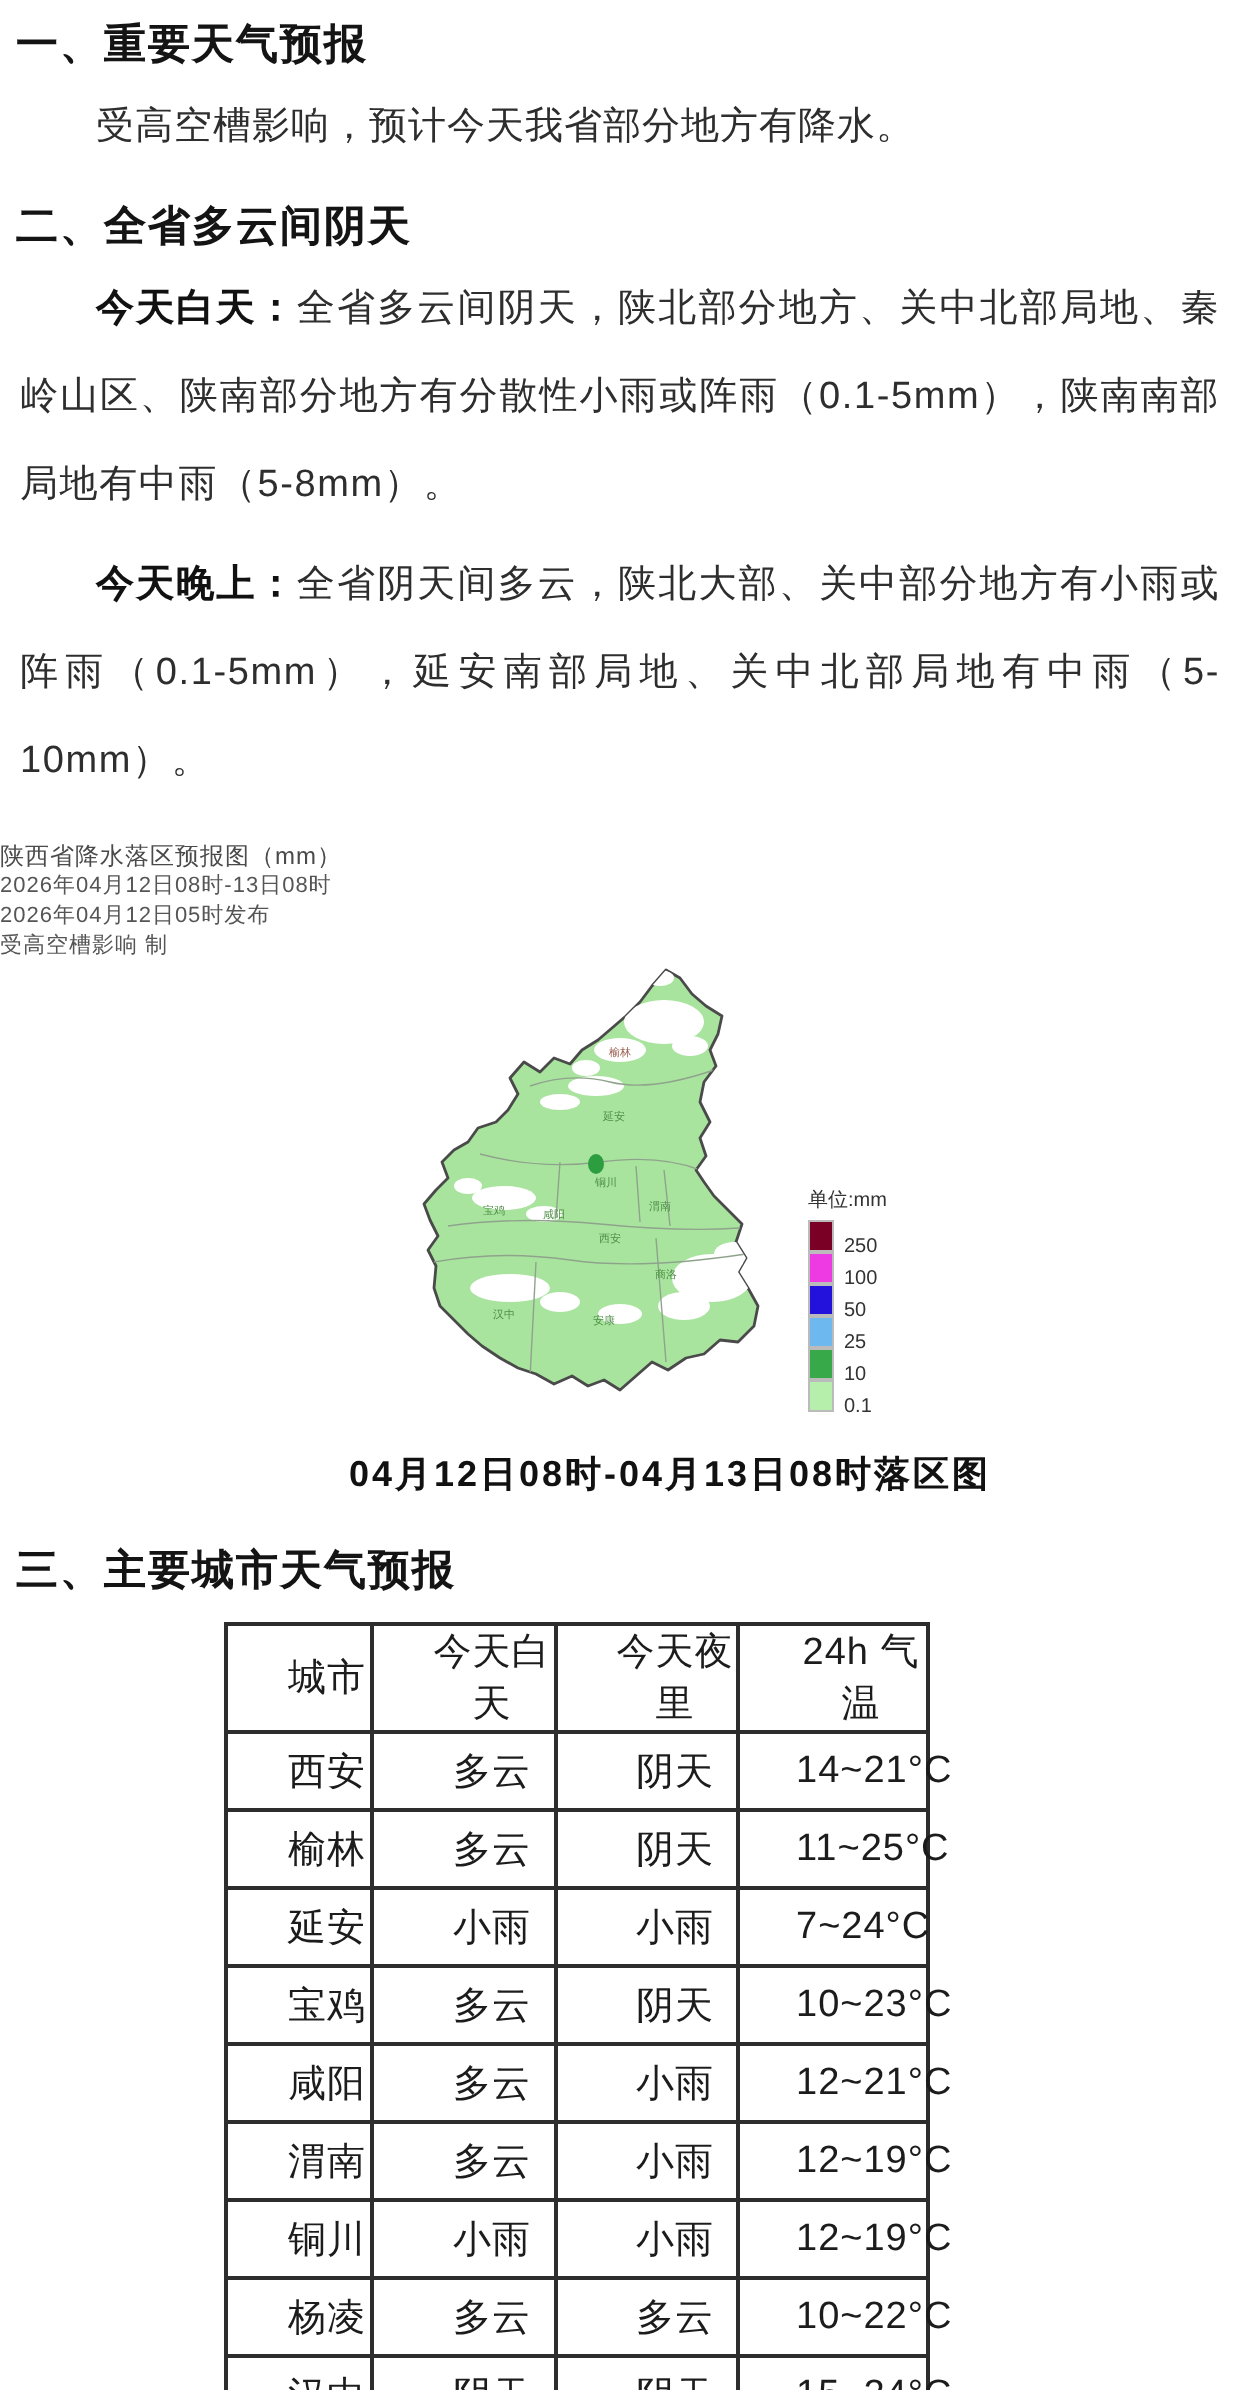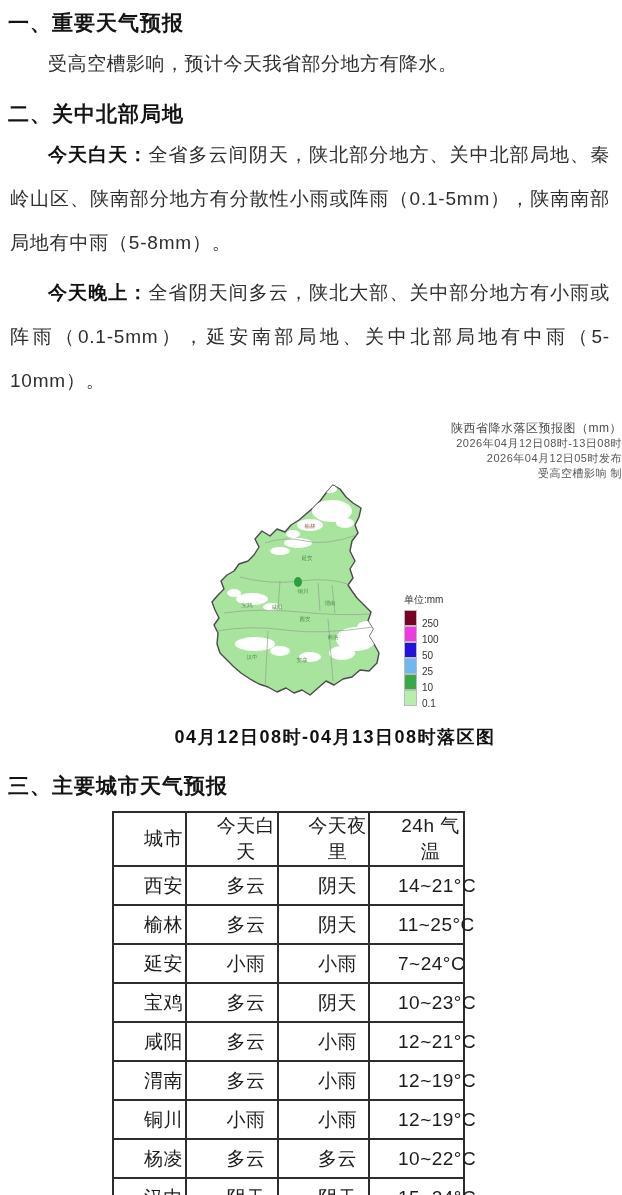--- a/index.html
+++ b/index.html
@@ -22,21 +22,21 @@
   h2.sec-heading { margin-top:24px; }
   .para {
     font-size:19px; color:#2e2e2e; margin:6px 12px 0 10px;
     text-indent:2em; line-height:44px; letter-spacing:0.8px;
     text-align:justify;
   }
   .para b { font-weight:bold; color:#111; }
 
   
   .map-block { position:relative; height:300px; margin-top:14px; }
-  .map-titles { text-align:right; padding-top:4px; }
+  .map-titles { text-align:left; padding-top:4px; }
   .map-title-line { font-size:11px; color:#555; line-height:15px; letter-spacing:0.5px; }
   .map-title-line.first { font-size:12px; color:#4a4a4a; }
   .map-canvas { position:absolute; left:160px; top:64px; width:340px; height:232px; }
 
   .legend { position:absolute; left:404px; top:176px; }
   .legend-title { font-size:10px; color:#333; margin-bottom:3px; }
   .legend-row { display:flex; align-items:flex-end; height:16px; }
   .legend-swatch { width:13px; height:16px; border:0.5px solid #bbb; }
   .legend-val { font-size:10px; color:#333; margin-left:5px; transform:translateY(3px); }
 
@@ -58,21 +58,21 @@
   .col-city{width:73px;} .col-day{width:92px;} .col-night{width:91px;} .col-temp{width:95px;}
 </style>
 </head>
 <body>
 
 <div class="page">
 
   <h1 class="sec-heading">一、重要天气预报</h1>
   <p class="intro">受高空槽影响，预计今天我省部分地方有降水。</p>
 
-  <h2 class="sec-heading">二、关中北部局地</h2>
+  <h2 class="sec-heading">二、全省多云间阴天</h2>
   <p class="para"><b>今天白天：</b><span>全省多云间阴天，陕北部分地方、关中北部局地、秦岭山区、陕南部分地方有分散性小雨或阵雨（0.1-5mm），陕南南部局地有中雨（5-8mm）。</span></p>
   <p class="para"><b>今天晚上：</b><span>全省阴天间多云，陕北大部、关中部分地方有小雨或阵雨（0.1-5mm），延安南部局地、关中北部局地有中雨（5-10mm）。</span></p>
 
   <div class="map-block">
     <div class="map-titles">
       <div class="map-title-line first">陕西省降水落区预报图（mm）</div>
       <div class="map-title-line">2026年04月12日08时-13日08时</div>
       <div class="map-title-line">2026年04月12日05时发布</div>
       <div class="map-title-line">受高空槽影响 制</div>
     </div>

